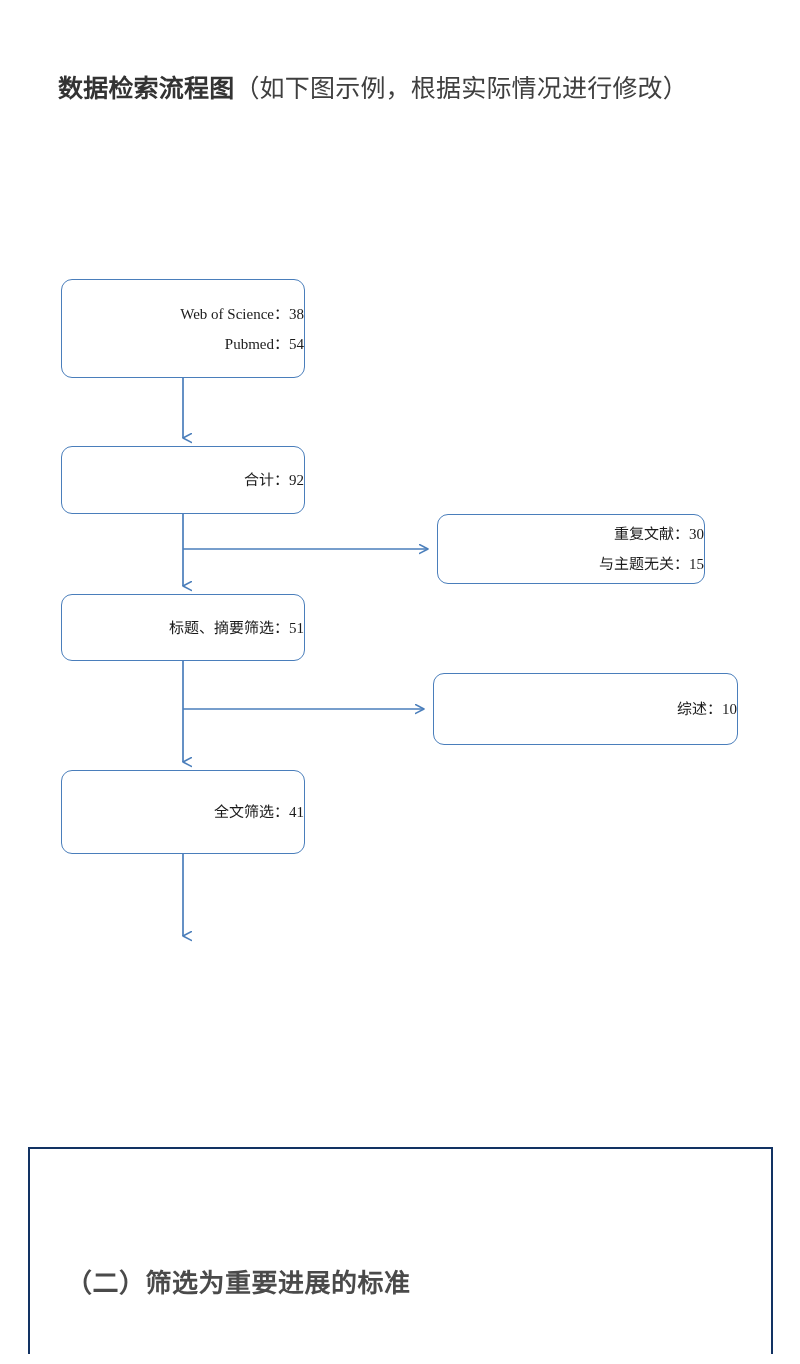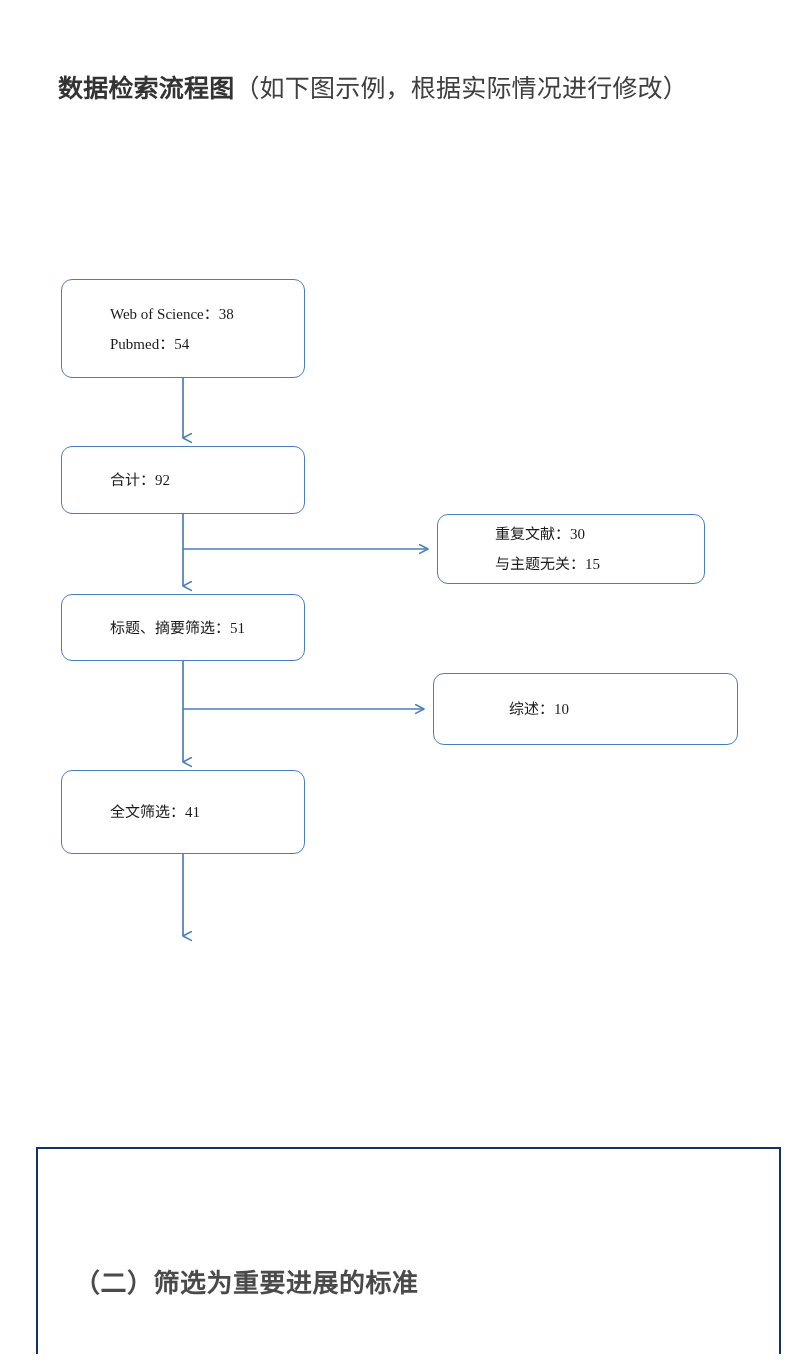--- a/index.html
+++ b/index.html
@@ -66,20 +66,21 @@
     color: #1c1c1c;
   }
   .node .line {
     font-size: 15px;
     line-height: 30px;
     white-space: nowrap;
     color: #1a1a1a;
   }
   .node-inner {
     display: block;
+    text-align: right;
   }
 
   
   #node-sources   { left: 61px;  top: 279px; width: 244px; height: 99px;  }
   #node-total     { left: 61px;  top: 446px; width: 244px; height: 68px;  }
   #node-dup       { left: 437px; top: 514px; width: 268px; height: 70px;  }
   #node-title     { left: 61px;  top: 594px; width: 244px; height: 67px;  }
   #node-review    { left: 433px; top: 673px; width: 305px; height: 72px;  }
   #node-fulltext  { left: 61px;  top: 770px; width: 244px; height: 84px;  }
   #node-included  { left: 61px;  top: 944px; width: 244px; height: 66px;  }
@@ -89,21 +90,21 @@
   #node-total    .node-inner { padding-left: 48px; }
   #node-dup      .node-inner { padding-left: 57px; }
   #node-title    .node-inner { padding-left: 48px; }
   #node-review   .node-inner { padding-left: 75px; }
   #node-fulltext .node-inner { padding-left: 48px; }
   #node-included .node-inner { padding-left: 48px; }
 
   
   .bottom-panel {
     position: absolute;
-    left: 36px;
+    left: 28px;
     top: 1147px;
     width: 745px;
     height: 207px;
     box-sizing: border-box;
     border: 2.5px solid #123263;
     border-bottom: none;
     background: #ffffff;
     padding-left: 16px;
   }
   .section-heading {

